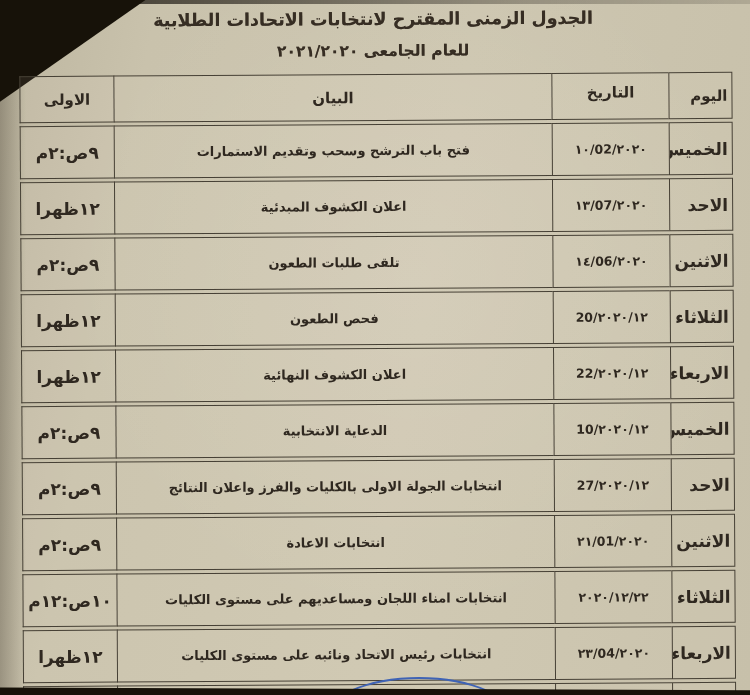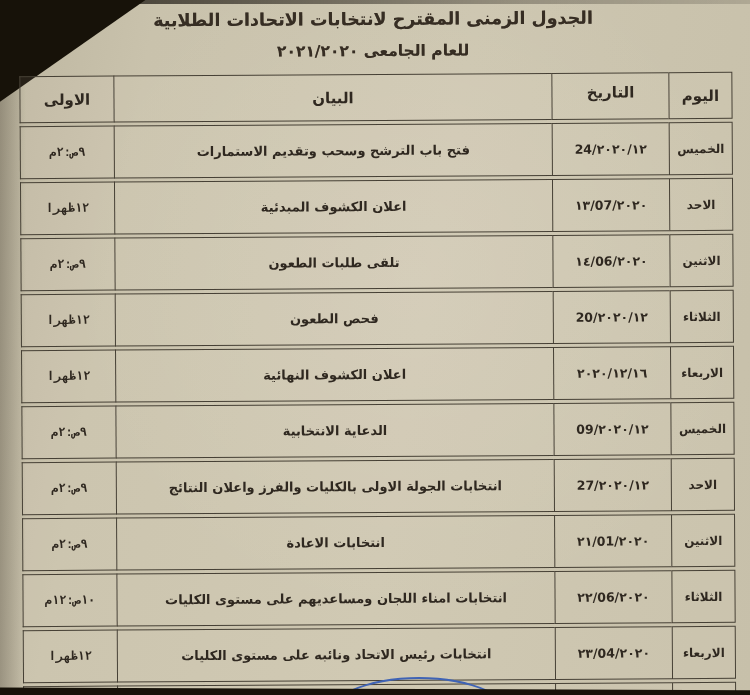--- a/index.html
+++ b/index.html
@@ -68,26 +68,26 @@
   .schedule th,.schedule td{
     border-top:1.8px solid var(--line,#46403
 5);
     border-bottom:1.8px solid var(--line,#464035);
     background:rgba(248,244,230,.07);
     text-align:center;vertical-align:middle;
     padding:2px 4px;overflow:hidden;
   }
   .schedule th{height:33px;font-size:15px;}
   .schedule td{height:47px;font-size:13px;}
-  .schedule th:first-child,.schedule td:first-child{border-right:1.8px solid var(--line,#464035);}
+  .schedule th:first-child,.schedule td:first-child{border-right:1.8px solid var(--line,#464035);text-align:right;}
   .schedule th:last-child,.schedule td:last-child{border-left:1.8px solid var(--line,#464035);}
   .schedule th:not(:last-child),.schedule td:not(:last-child){border-left:1.6px solid var(--line,#464035);}
   .schedule td.cell-date{font-size:12.5px;letter-spacing:.4px;}
-  .schedule td.cell-day{font-size:12px;}
-  .schedule td.cell-time{font-size:12px;font-family:Liberation Mono, monospace;}
+  .schedule td.cell-day{font-size:17px;}
+  .schedule td.cell-time{font-size:17px;}
   .schedule td.cell-statement{font-size:13px;}
   .schedule th.h-date{padding-bottom:10px;}
 </style>
 </head>
 <body>
 
 <div class="photo">
   <div class="left-shade"></div>
   <div class="top-edge-line"></div>
   <div class="corner-shadow"></div>
@@ -108,21 +108,21 @@
           <th class="h-day">اليوم</th>
           <th class="h-date">التاريخ</th>
           <th class="h-statement">البيان</th>
           <th class="h-time">الاولى</th>
         </tr>
       </thead>
       <tbody>
 
           <tr>
             <td class="cell-day">الخميس</td>
-            <td class="cell-date">٢٠٢٠/١٢/24</td>
+            <td class="cell-date">٢٠٢٠/02/١٠</td>
             <td class="cell-statement">فتح باب الترشح وسحب وتقديم الاستمارات</td>
             <td class="cell-time">٩ص:٢م</td>
           </tr>
 
           <tr>
             <td class="cell-day">الاحد</td>
             <td class="cell-date">٢٠٢٠/07/١٣</td>
             <td class="cell-statement">اعلان الكشوف المبدئية</td>
             <td class="cell-time">١٢ظهرا</td>
           </tr>
@@ -136,49 +136,49 @@
 
           <tr>
             <td class="cell-day">الثلاثاء</td>
             <td class="cell-date">٢٠٢٠/١٢/20</td>
             <td class="cell-statement">فحص الطعون</td>
             <td class="cell-time">١٢ظهرا</td>
           </tr>
 
           <tr>
             <td class="cell-day">الاربعاء</td>
-            <td class="cell-date">٢٠٢٠/١٢/١٦</td>
+            <td class="cell-date">٢٠٢٠/١٢/22</td>
             <td class="cell-statement">اعلان الكشوف النهائية</td>
             <td class="cell-time">١٢ظهرا</td>
           </tr>
 
           <tr>
             <td class="cell-day">الخميس</td>
-            <td class="cell-date">٢٠٢٠/١٢/09</td>
+            <td class="cell-date">٢٠٢٠/١٢/10</td>
             <td class="cell-statement">الدعاية الانتخابية</td>
             <td class="cell-time">٩ص:٢م</td>
           </tr>
 
           <tr>
             <td class="cell-day">الاحد</td>
             <td class="cell-date">٢٠٢٠/١٢/27</td>
             <td class="cell-statement">انتخابات الجولة الاولى بالكليات والفرز واعلان النتائج</td>
             <td class="cell-time">٩ص:٢م</td>
           </tr>
 
           <tr>
             <td class="cell-day">الاثنين</td>
             <td class="cell-date">٢٠٢٠/01/٢١</td>
             <td class="cell-statement">انتخابات الاعادة</td>
             <td class="cell-time">٩ص:٢م</td>
           </tr>
 
           <tr>
             <td class="cell-day">الثلاثاء</td>
-            <td class="cell-date">٢٠٢٠/06/٢٢</td>
+            <td class="cell-date">٢٠٢٠/١٢/٢٢</td>
             <td class="cell-statement">انتخابات امناء اللجان ومساعديهم على مستوى الكليات</td>
             <td class="cell-time">١٠ص:١٢م</td>
           </tr>
 
           <tr>
             <td class="cell-day">الاربعاء</td>
             <td class="cell-date">٢٠٢٠/04/٢٣</td>
             <td class="cell-statement">انتخابات رئيس الاتحاد ونائبه على مستوى الكليات</td>
             <td class="cell-time">١٢ظهرا</td>
           </tr>

